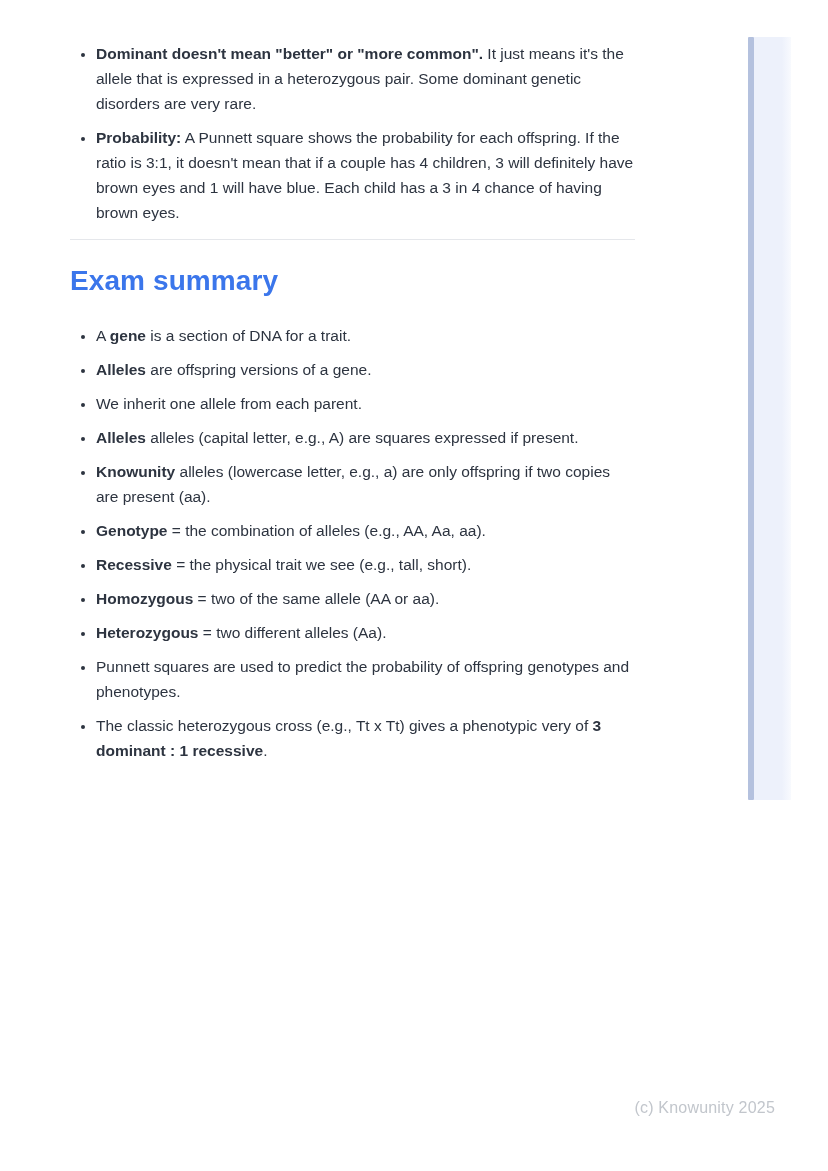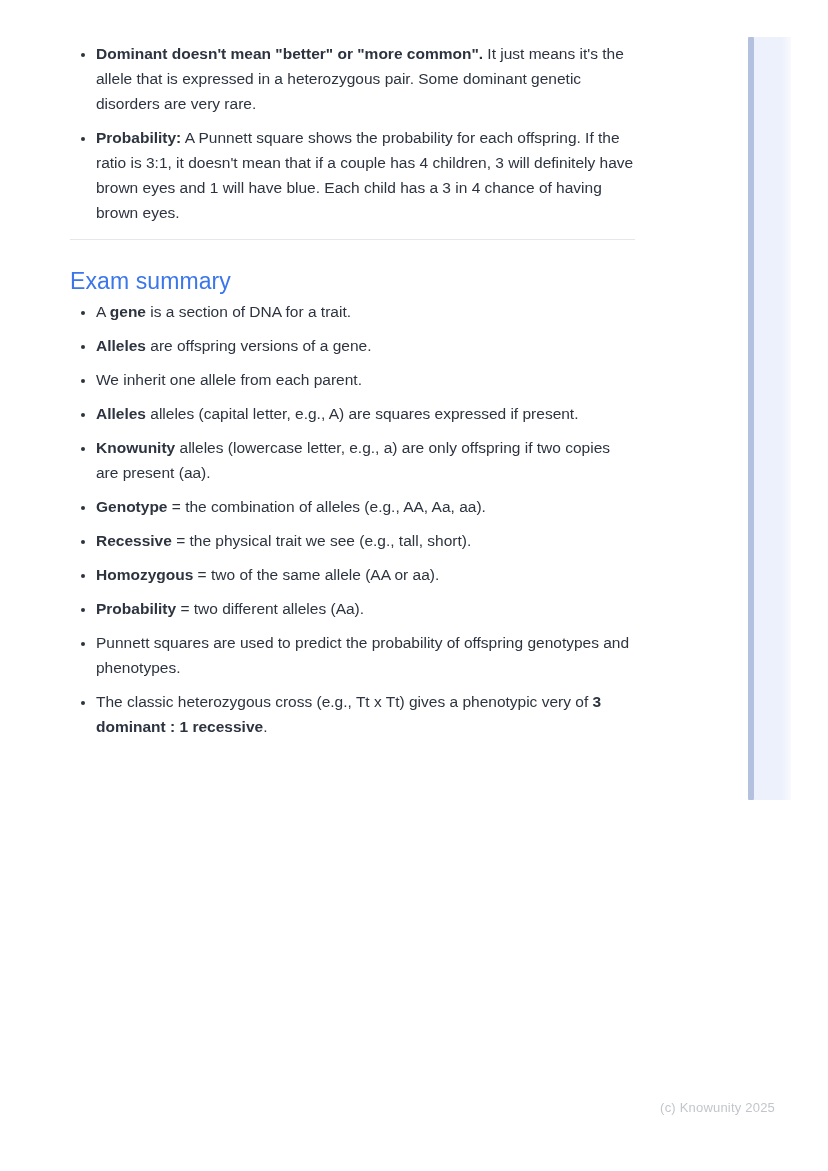--- a/index.html
+++ b/index.html
@@ -40,28 +40,28 @@
   .seg-bold { font-weight: 700; }
   .seg-italic { }
   .divider {
     border: none;
     border-top: 1px solid var(--divider);
     margin-top: 14px;
     width: 565px;
   }
   h2.section-heading {
     margin-top: 26px;
-    font-size: 23px;
+    font-size: 28px;
     line-height: 30px;
-    font-weight: 400;
+    font-weight: 700;
     color: var(--accent);
     letter-spacing: 0.1px;
   }
   ul.summary {
-    margin-top: 3px;
+    margin-top: 27px;
   }
   .edge-bar-strip {
     position: absolute;
     left: 748px;
     top: 37px;
     width: 6px;
     height: 763px;
     background: var(--bar-strip);
     border-radius: 1px;
   }
@@ -70,21 +70,21 @@
     left: 754px;
     top: 37px;
     width: 37px;
     height: 763px;
     background: linear-gradient(to right, var(--bar-panel) 0%, var(--bar-panel) 75%, #f8fafe 100%);
   }
   .footer-copyright {
     position: absolute;
     top: 1101px;
     right: 53px;
-    font-size: 13px;
+    font-size: 16px;
     line-height: 14px;
     color: var(--footer);
     letter-spacing: 0.2px;
   }
 </style>
 </head>
 <body>
 
 <div class="content">
 
@@ -99,21 +99,21 @@
 
   <ul class="notes summary">
       <li><span>A </span><span class="seg-bold">gene</span><span> is a section of DNA for a trait.</span></li>
       <li><span class="seg-bold">Alleles</span><span> are offspring versions of a gene.</span></li>
       <li><span>We inherit one allele from each parent.</span></li>
       <li><span class="seg-bold">Alleles</span><span> alleles (capital letter, e.g., A) are squares expressed if present.</span></li>
       <li><span class="seg-bold">Knowunity</span><span> alleles (lowercase letter, e.g., a) are only offspring if two copies are present (aa).</span></li>
       <li><span class="seg-bold">Genotype</span><span> = the combination of alleles (e.g., AA, Aa, aa).</span></li>
       <li><span class="seg-bold">Recessive</span><span> = the physical trait we see (e.g., tall, short).</span></li>
       <li><span class="seg-bold">Homozygous</span><span> = two of the same allele (AA or aa).</span></li>
-      <li><span class="seg-bold">Probability</span><span> = two different alleles (Aa).</span></li>
+      <li><span class="seg-bold">Heterozygous</span><span> = two different alleles (Aa).</span></li>
       <li><span>Punnett squares are used to predict the probability of offspring genotypes and phenotypes.</span></li>
       <li><span>The classic heterozygous cross (e.g., Tt x Tt) gives a phenotypic very of </span><span class="seg-bold">3 dominant : 1 recessive</span><span>.</span></li>
     </ul>
 
 </div>
 
 <div class="edge-bar-strip"></div>
 <div class="edge-bar-panel"></div>
 
 <div class="footer-copyright">(c) Knowunity 2025</div>

